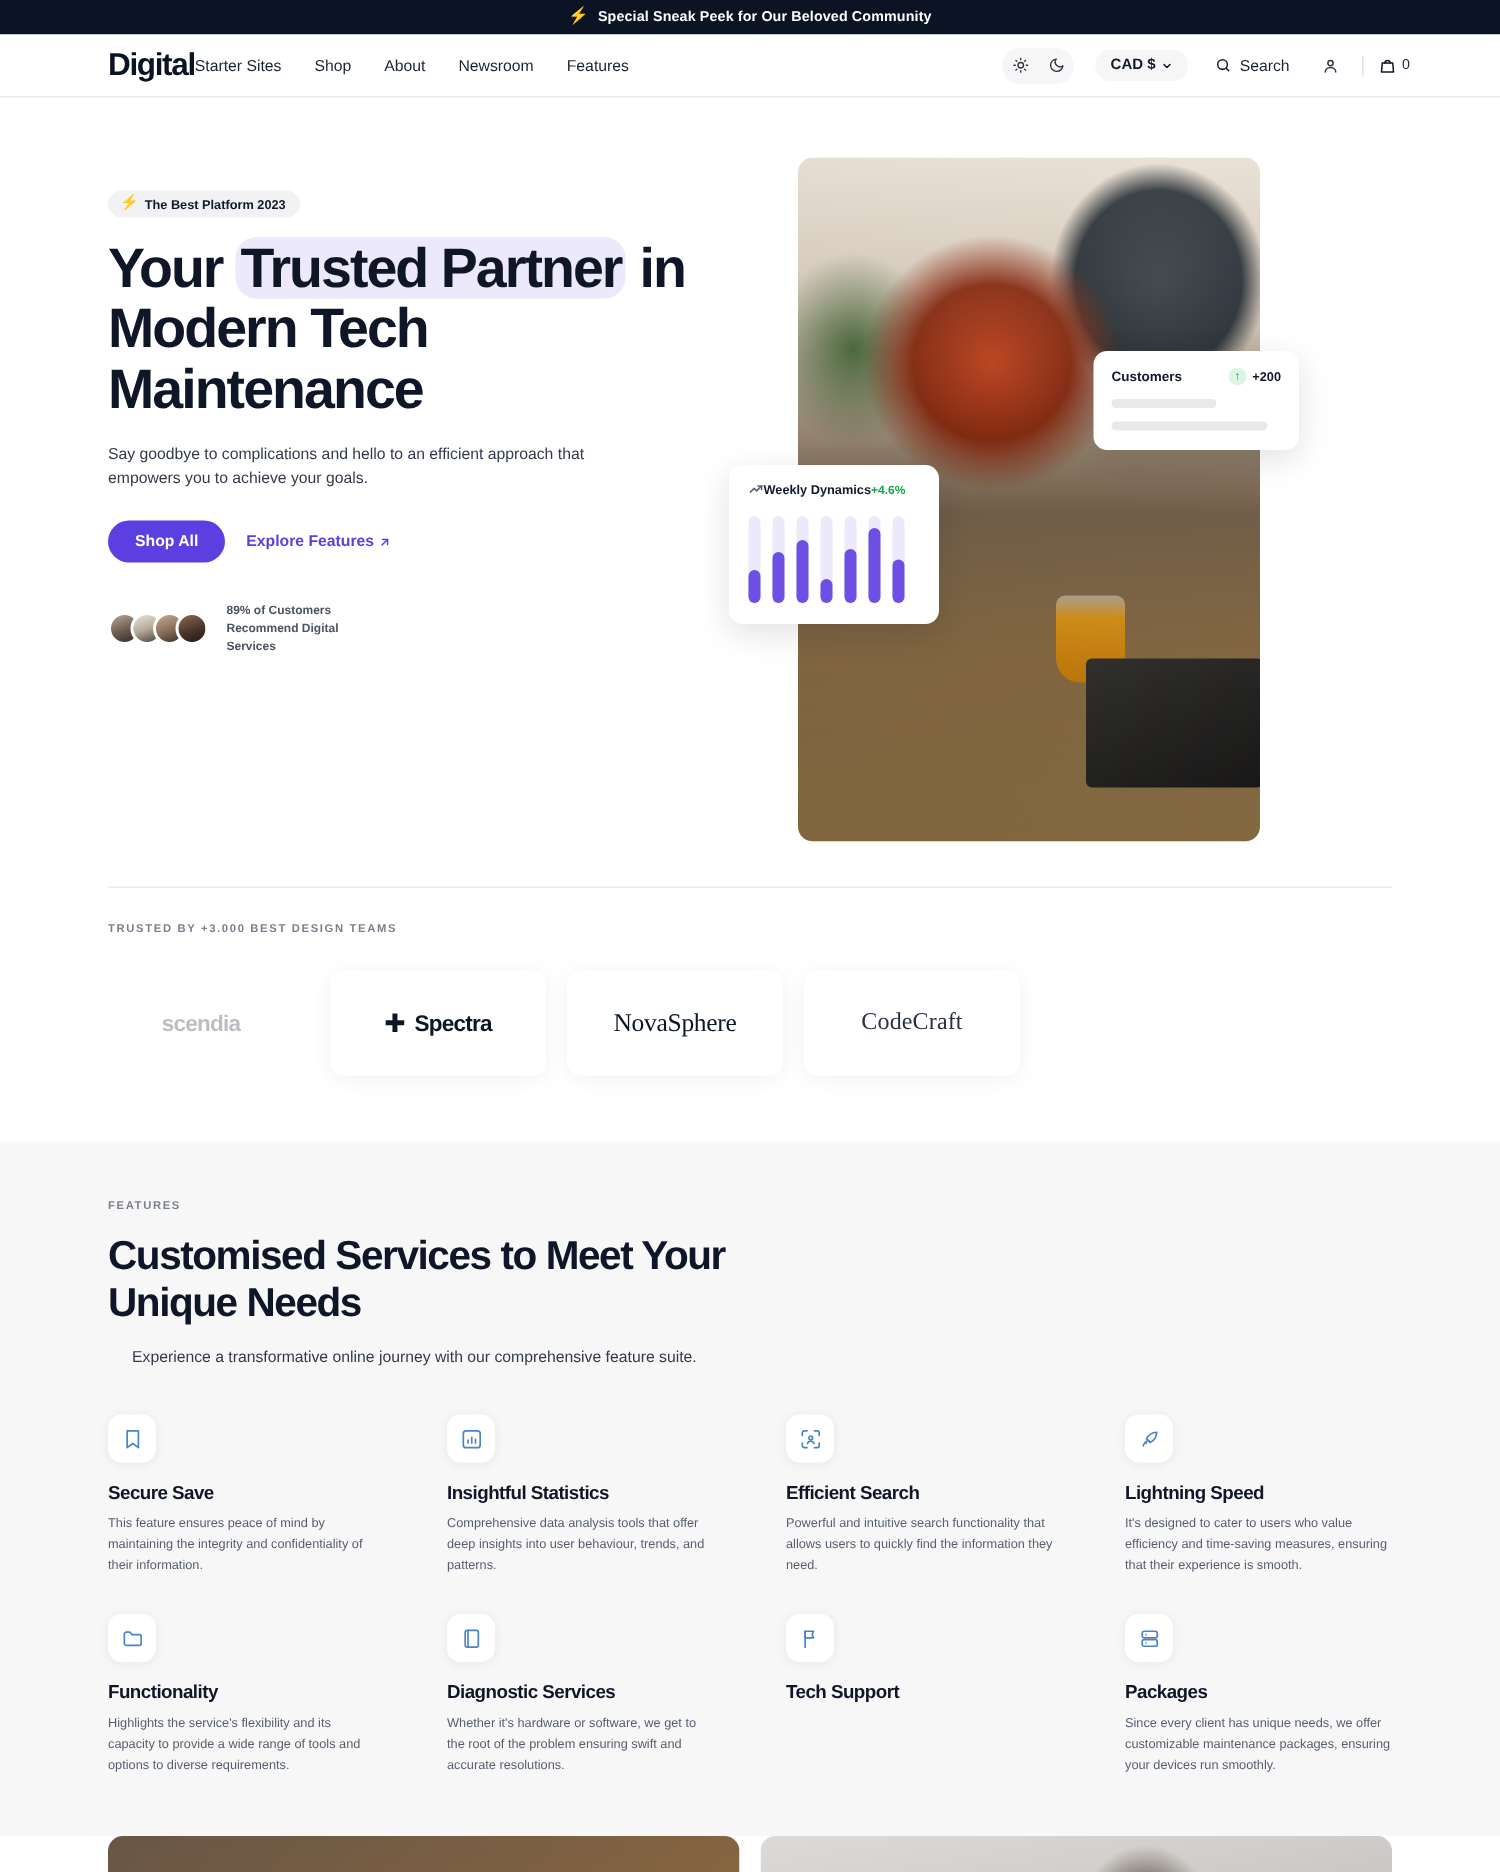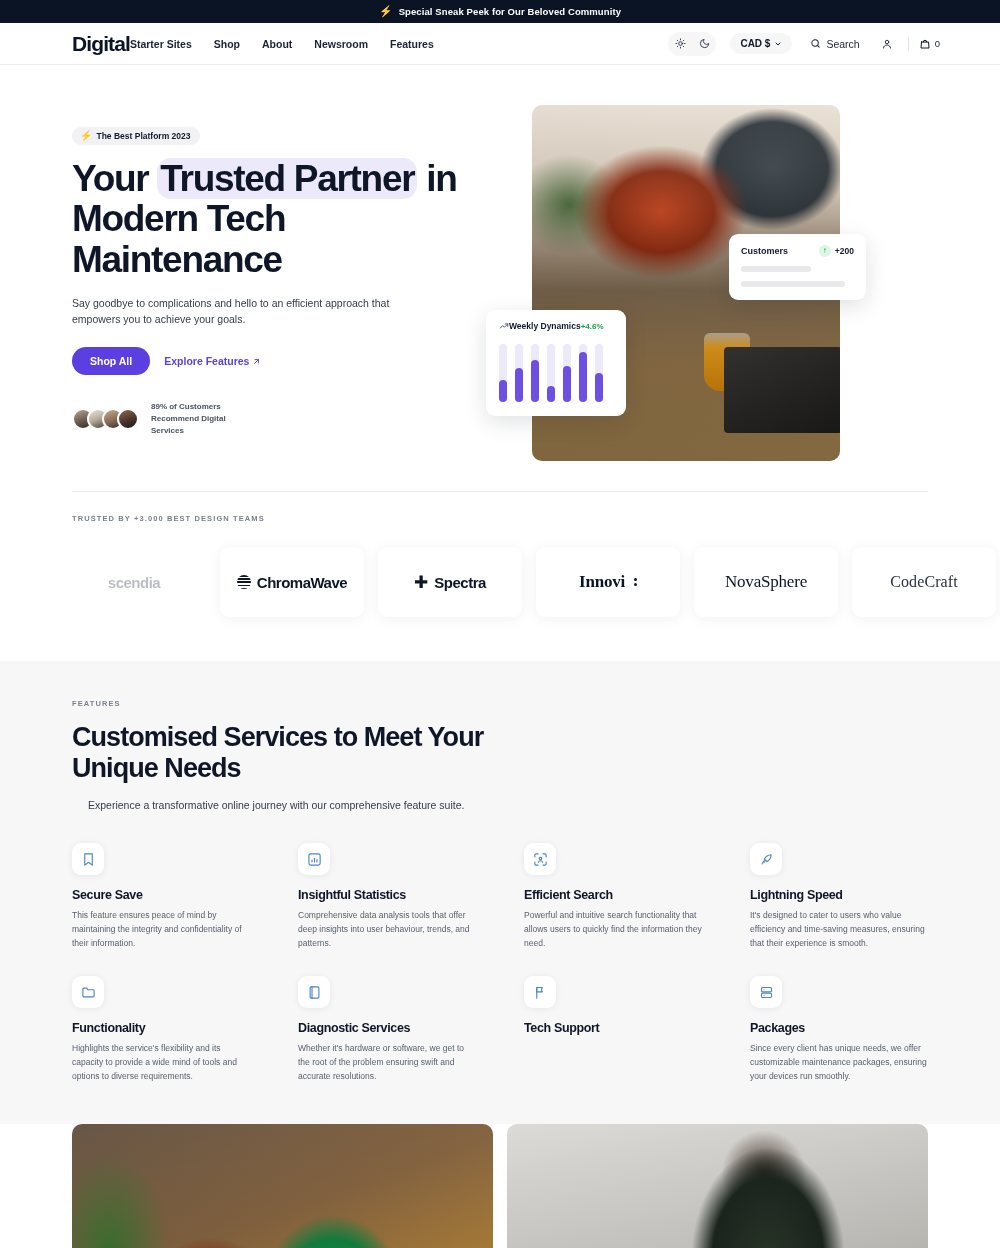--- a/index.html
+++ b/index.html
@@ -42,21 +42,21 @@
   .logo {
     font-size: 21px;
     font-weight: 800;
     letter-spacing: -0.9px;
     color: #0a1424;
   }
   .nav { display: flex; align-items: center; gap: 22px; }
   .nav-link {
     font-size: 10.5px;
     color: #1b2433;
-    font-weight: 700;
+    font-weight: 400;
     text-decoration: none;
     white-space: nowrap;
   }
   .header-right {
     margin-left: auto;
     display: flex;
     align-items: center;
     gap: 8px;
   }
   .icon-btn {
@@ -147,21 +147,21 @@
     background-size: cover;
   }
   .avatar:first-child { margin-left: 0; }
   .a1 { background: linear-gradient(160deg,#b9a596 0%,#6d5b4e 55%,#2d2b2c 100%); }
   .a2 { background: linear-gradient(160deg,#e8e4de 0%,#b9aa9b 50%,#474038 100%); }
   .a3 { background: linear-gradient(160deg,#c8ab92 0%,#8a6c55 55%,#34302f 100%); }
   .a4 { background: linear-gradient(160deg,#8d6a52 0%,#4b352a 55%,#1d1a1a 100%); }
   .sp-text { font-size: 8px; line-height: 1.45; color: #4a5264; font-weight: 600; max-width: 80px; }
 
   
-  .hero-right { position: relative; width: 308px; height: 356px; flex: none; }
+  .hero-right { position: relative; width: 308px; height: 456px; flex: none; }
   .hero-photo {
     position: absolute; inset: 0;
     border-radius: 10px;
     overflow: hidden;
     background:
       radial-gradient(ellipse 45% 30% at 42% 30%, #c8461e 0%, #8d2d12 38%, rgba(141,45,18,0) 62%),
       radial-gradient(ellipse 30% 22% at 78% 18%, #3a4349 0%, #2a3136 60%, rgba(42,49,54,0) 78%),
       radial-gradient(ellipse 26% 20% at 12% 28%, #4b6b3c 0%, rgba(75,107,60,0) 70%),
       linear-gradient(180deg, #e8ded2 0%, #ddd0c0 22%, #7f6a52 52%, #9d7c4f 72%, #b08d56 100%);
   }
@@ -462,37 +462,26 @@
 <div class="hero-rule"></div>
 
 <section class="logos-sec">
   <div class="logos-label">TRUSTED BY +3.000 BEST DESIGN TEAMS</div>
   <div class="logos-row">
 
     <div class="logo-card faded">
       <span class="lg-text">scendia</span>
     </div>
 
-    <div class="logo-card">
-      <span class="globe"></span>
-      <span class="lg-text">ChromaWave</span>
-    </div>
 
     <div class="logo-card">
       <span class="cross">✚</span>
       <span class="lg-text">Spectra</span>
     </div>
 
-    <div class="logo-card">
-      <span class="lg-serif" style="font-weight:700;font-family:'Liberation Serif',serif;">Innovi</span>
-      <span class="dots">
-          <i></i>
-          <i></i>
-        </span>
-    </div>
 
     <div class="logo-card">
       <span class="lg-serif">NovaSphere</span>
     </div>
 
     <div class="logo-card">
       <span class="lg-light">CodeCraft</span>
     </div>
   </div>
 </section>
@@ -549,21 +538,21 @@
       <div class="feat-desc">It's designed to cater to users who value efficiency and time-saving measures, ensuring that their experience is smooth.</div>
     </div>
 
     <div>
       <div class="feat-icon">
         <svg width="15" height="15" viewBox="0 0 24 24" fill="none" stroke="currentColor" stroke-width="1.8" stroke-linecap="round" stroke-linejoin="round">
             <path d="M3 7a2 2 0 0 1 2-2h4l2 2.5h8a2 2 0 0 1 2 2V17a2 2 0 0 1-2 2H5a2 2 0 0 1-2-2z"></path>
           </svg>
       </div>
       <div class="feat-title">Functionality</div>
-      <div class="feat-desc">Highlights the service's flexibility and its capacity to provide a wide mind of tools and options to diverse requirements.</div>
+      <div class="feat-desc">Highlights the service's flexibility and its capacity to provide a wide range of tools and options to diverse requirements.</div>
     </div>
 
     <div>
       <div class="feat-icon">
         <svg width="15" height="15" viewBox="0 0 24 24" fill="none" stroke="currentColor" stroke-width="1.8" stroke-linecap="round" stroke-linejoin="round">
             <rect x="5" y="3" width="14" height="18" rx="2"></rect>
             <path d="M8 21V3"></path>
           </svg>
       </div>
       <div class="feat-title">Diagnostic Services</div>

